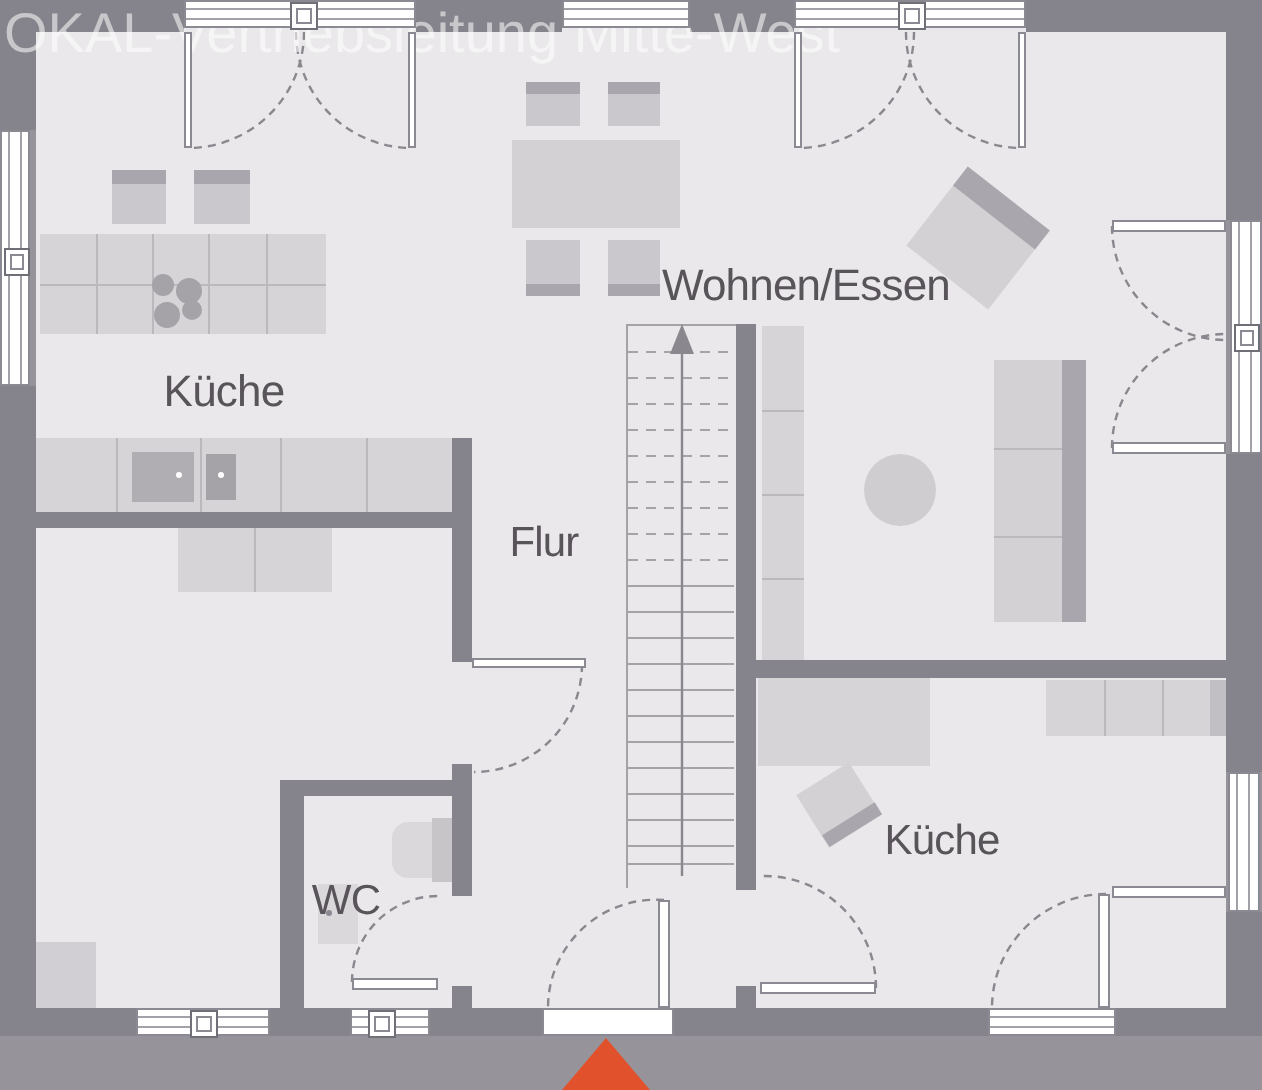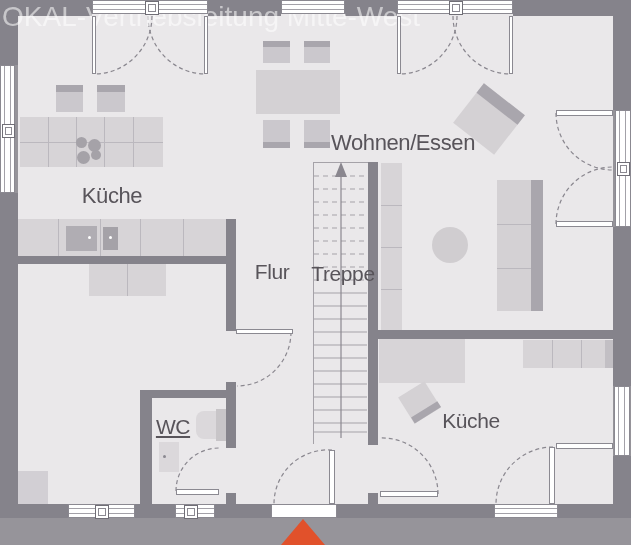--- a/index.html
+++ b/index.html
@@ -195,21 +195,20 @@
     </g>
     <g>
       <line x1="341" y1="438" x2="341" y2="176" stroke="#8a878f" stroke-width="1.2"></line>
       <polygon points="341,162 335,177 347,177" fill="#8a878f"></polygon>
     </g>
   </svg>
 
   <div class="label label-lg" style="left:112px;top:196px;">Küche</div>
   <div class="label label-lg" style="left:403px;top:143px;">Wohnen/Essen</div>
   <div class="label" style="left:272px;top:272px;">Flur</div>
-  <div class="label" style="left:343px;top:274px;">Treppe</div>
-  <div class="label" style="left:173px;top:427px;text-decoration:underline;">WC</div>
+  <div class="label" style="left:173px;top:451px;">WC</div>
   <div class="label" style="left:471px;top:421px;">Küche</div>
 
   <div id="watermark">OKAL-Vertriebsleitung Mitte-West</div>
 
   <div id="entrance-triangle"></div>
 
 </div>
 
 </body></html>

